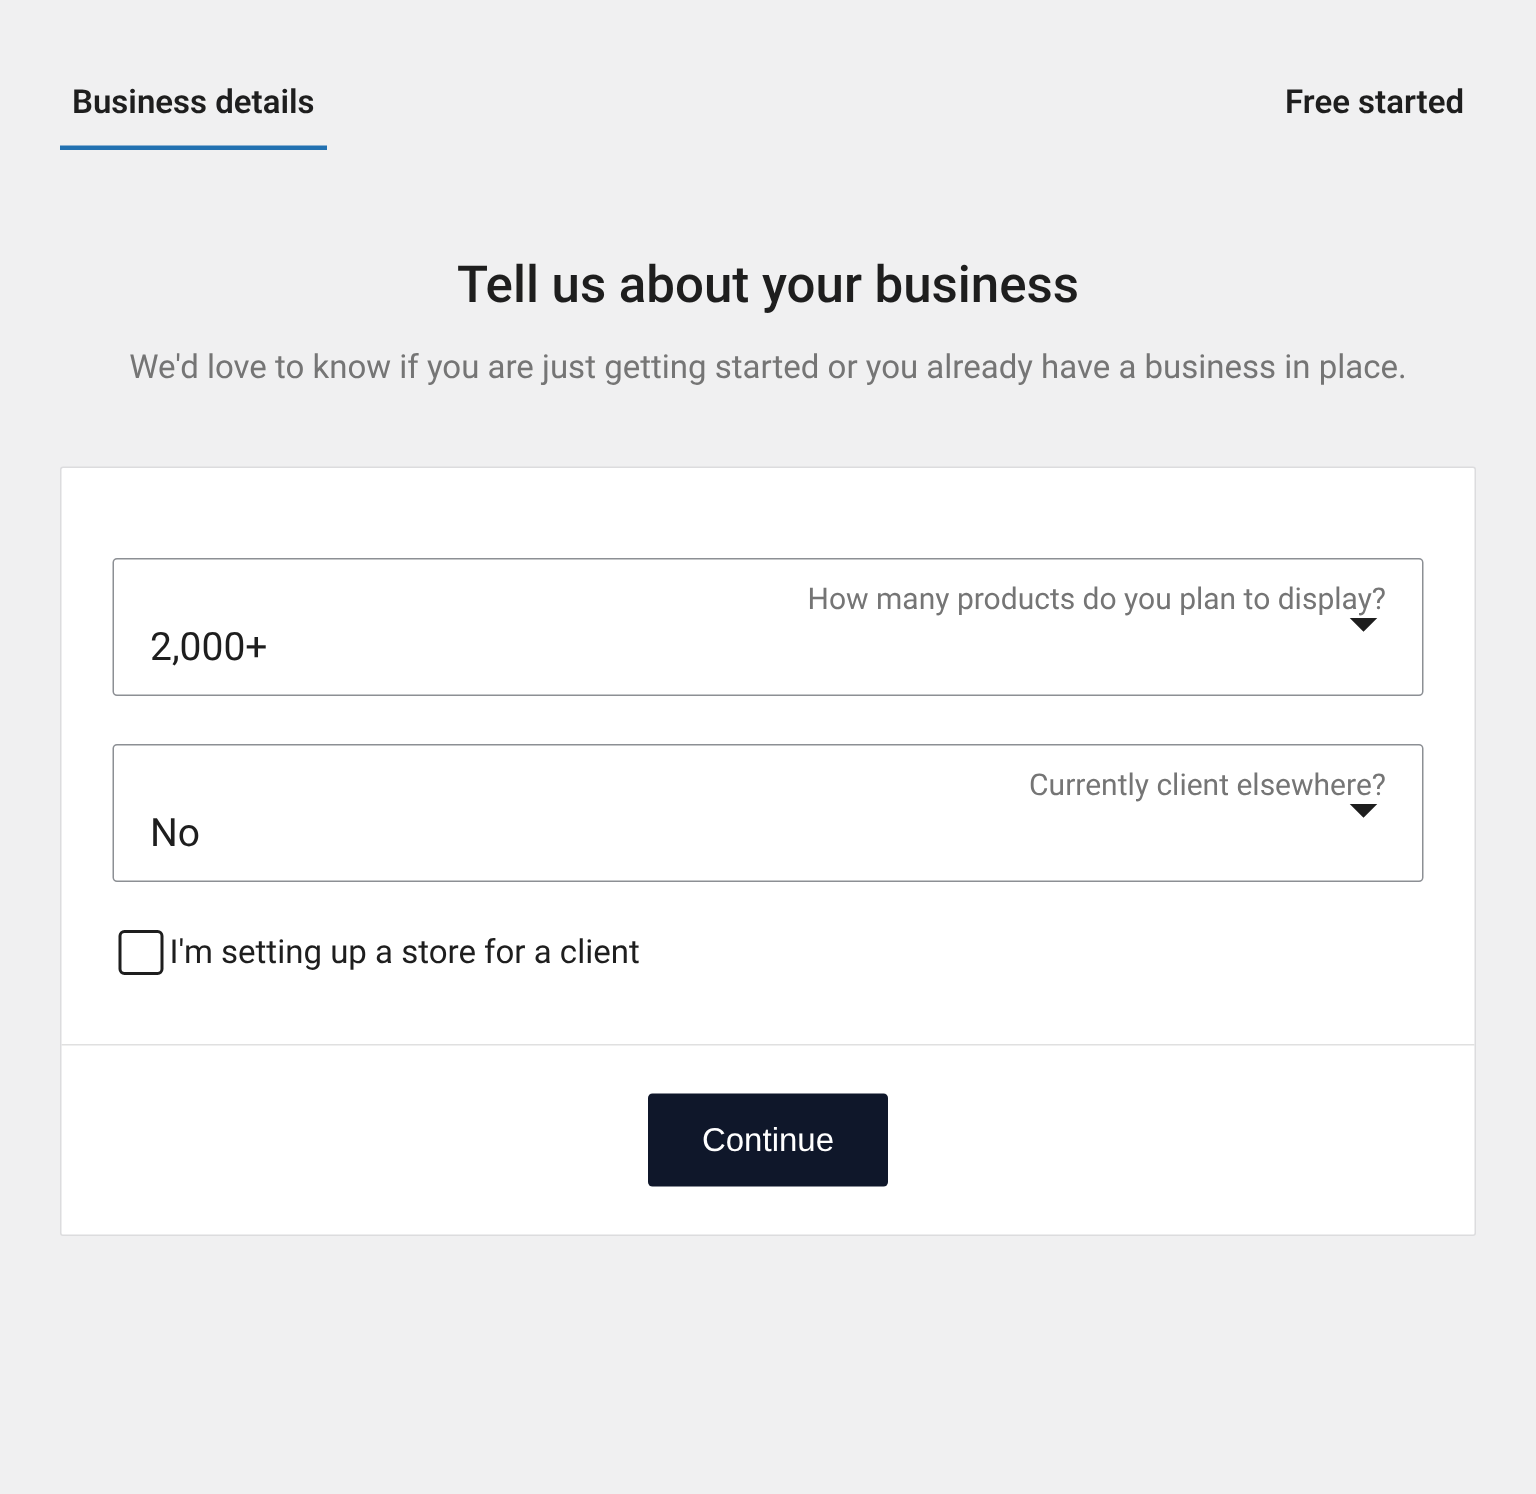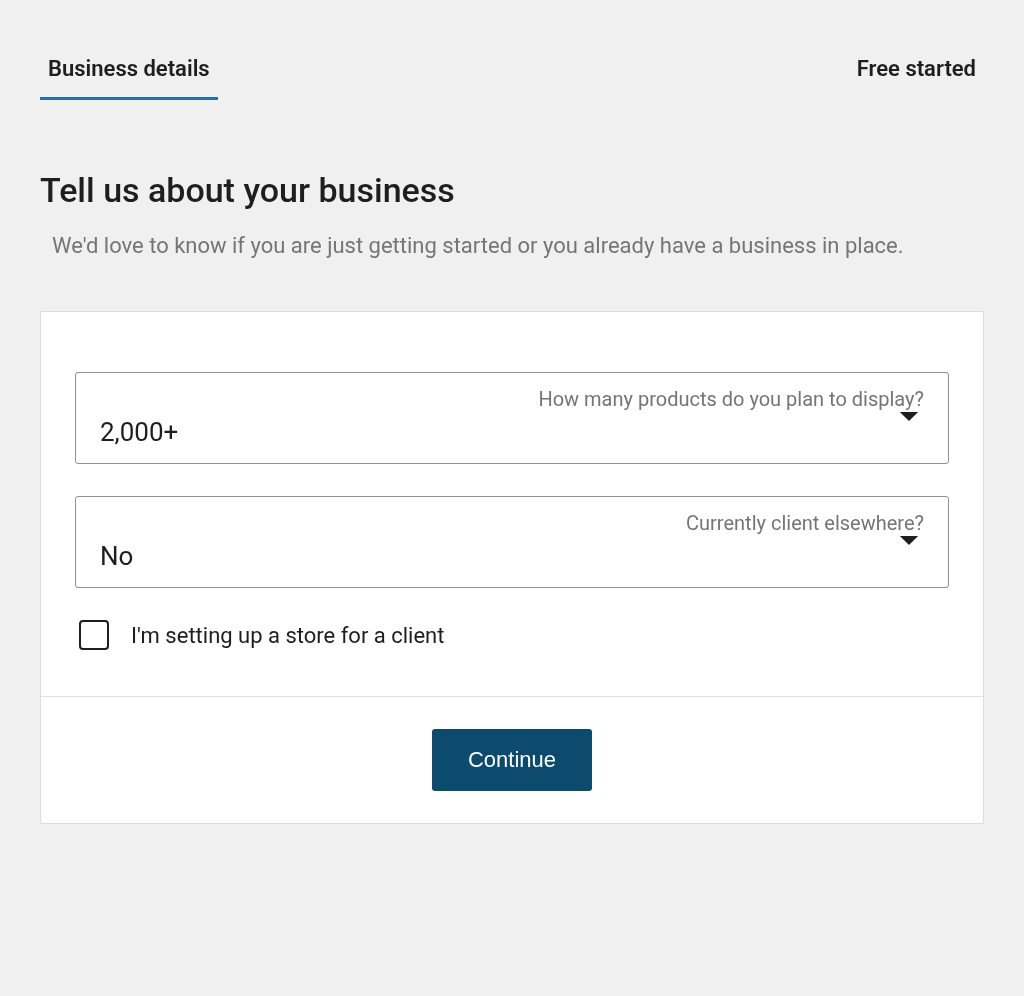--- a/index.html
+++ b/index.html
@@ -28,21 +28,21 @@
       font-weight: 600;
       color: #1e1e1e;
       padding: 16px 8px;
       cursor: pointer;
       border-bottom: 3px solid transparent;
     }
     .tab.active {
       border-bottom: 3px solid #2271b1;
     }
     .header {
-      text-align: left;
+      text-align: center;
       margin-bottom: 48px;
     }
     .title {
       font-size: 34px;
       font-weight: 500;
       color: #1e1e1e;
       margin-bottom: 18px;
     }
     .subtitle {
       font-size: 22px;
@@ -89,21 +89,21 @@
       top: 50%;
       transform: translateY(-50%);
     }
     .chevron svg {
       width: 22px;
       height: 14px;
     }
     .checkbox-row {
       display: flex;
       align-items: center;
-      gap: 22px;
+      gap: 4px;
       padding: 0 4px 10px 4px;
     }
     .checkbox {
       width: 30px;
       height: 30px;
       border: 2px solid #1e1e1e;
       border-radius: 4px;
       background: #fff;
       cursor: pointer;
       flex-shrink: 0;
@@ -112,21 +112,21 @@
       font-size: 22px;
       color: #1e1e1e;
     }
     .card-footer {
       border-top: 1px solid #e0e0e0;
       padding: 32px;
       display: flex;
       justify-content: center;
     }
     .btn-primary {
-      background: #0c4a6e;
+      background: #0f172a;
       color: #ffffff;
       border: none;
       font-size: 22px;
       padding: 18px 36px;
       border-radius: 3px;
       cursor: pointer;
       font-weight: 400;
     }
   </style>
 </head>

